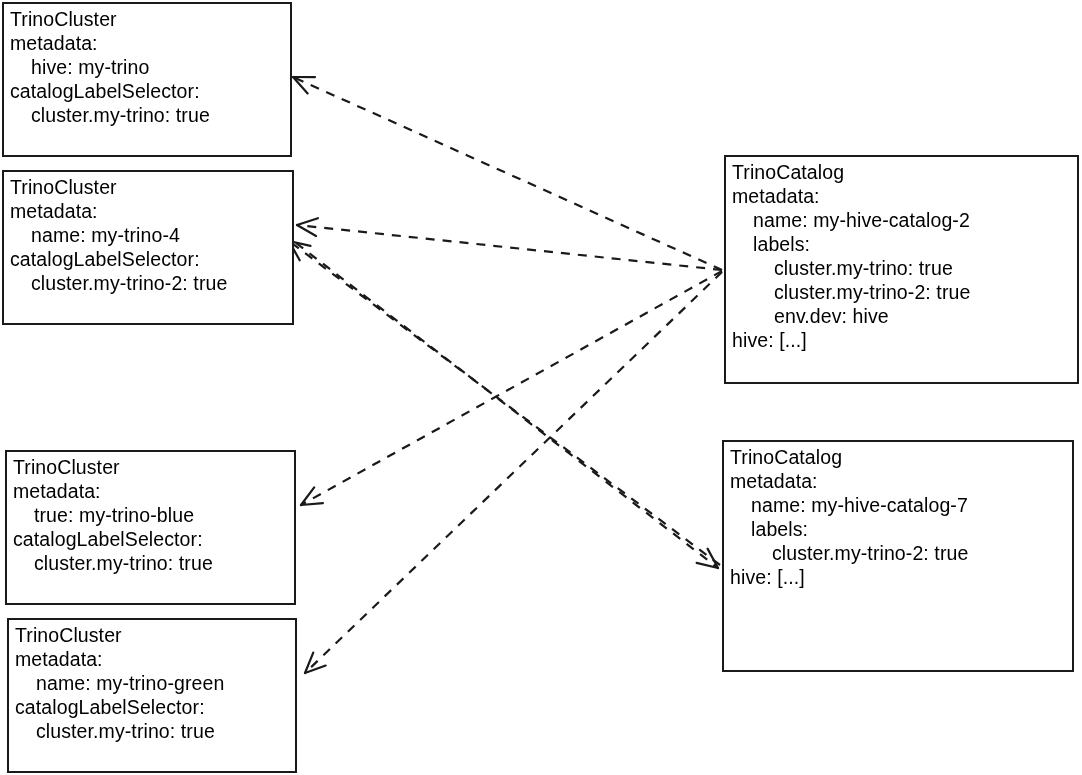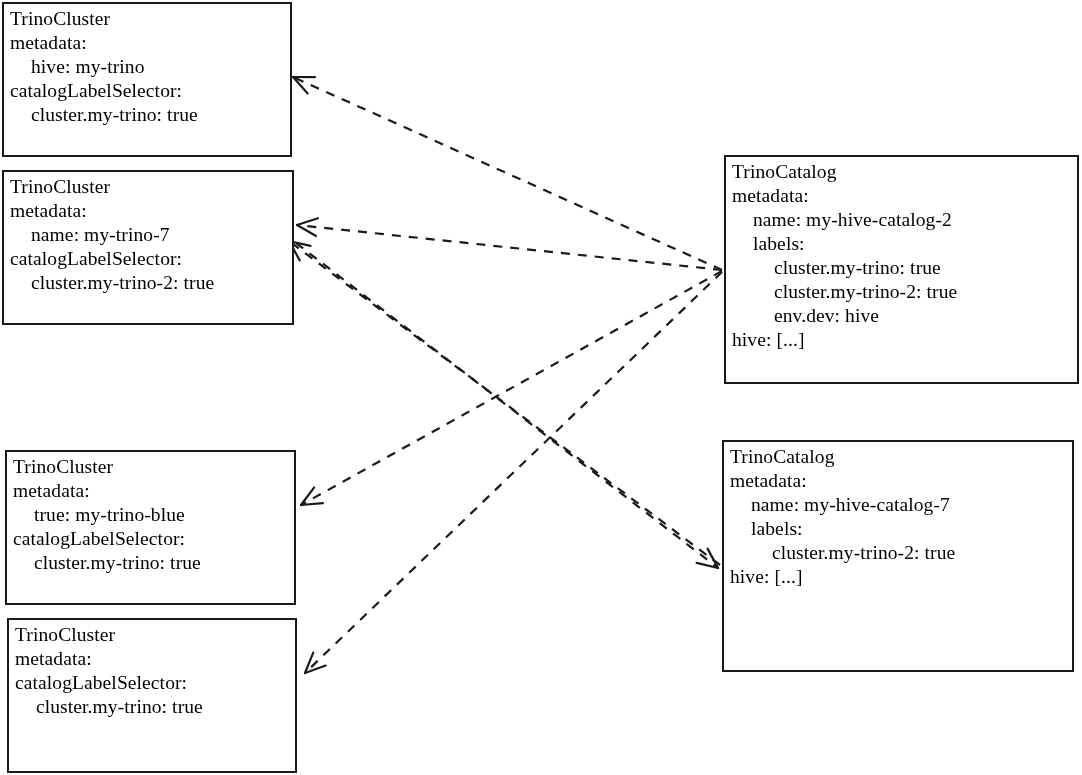--- a/index.html
+++ b/index.html
@@ -25,21 +25,20 @@
     width: 1082px;
     height: 775px;
     pointer-events: none;
   }
   .node {
     position: absolute;
     box-sizing: border-box;
     background: #ffffff;
     border: 2px solid #1a1a1a;
     padding: 3px 0 18px 0;
-    font-family: Liberation Serif, serif;
   }
   .node-body {
     margin: 0;
     padding: 0 6px;
     font-size: 19.5px;
     line-height: 24px;
     white-space: pre;
     letter-spacing: 0.1px;
   }
   .ln {
@@ -86,27 +85,27 @@
         <line x1="718" y1="568" x2="696.6111969249056" y2="562.8503298149463" stroke="#1a1a1a" stroke-width="2.2" stroke-linecap="round"></line>
         <line x1="718" y1="568" x2="707.5584355315535" y2="548.6357615318527" stroke="#1a1a1a" stroke-width="2.2" stroke-linecap="round"></line>
       </g>
     </svg>
 
   <div id="node-layer">
       <div class="node" style="left: 2px; top: 2px; width: 290px; height: 155px;">
         <div class="node-body"><span class="ln i0">TrinoCluster</span><span class="ln i0">metadata:</span><span class="ln i1">hive: my-trino</span><span class="ln i0">catalogLabelSelector:</span><span class="ln i1">cluster.my-trino: true</span></div>
       </div>
       <div class="node" style="left: 2px; top: 170px; width: 292px; height: 155px;">
-        <div class="node-body"><span class="ln i0">TrinoCluster</span><span class="ln i0">metadata:</span><span class="ln i1">name: my-trino-7</span><span class="ln i0">catalogLabelSelector:</span><span class="ln i1">cluster.my-trino-2: true</span></div>
+        <div class="node-body"><span class="ln i0">TrinoCluster</span><span class="ln i0">metadata:</span><span class="ln i1">name: my-trino-4</span><span class="ln i0">catalogLabelSelector:</span><span class="ln i1">cluster.my-trino-2: true</span></div>
       </div>
       <div class="node" style="left: 5px; top: 450px; width: 291px; height: 155px;">
         <div class="node-body"><span class="ln i0">TrinoCluster</span><span class="ln i0">metadata:</span><span class="ln i1">true: my-trino-blue</span><span class="ln i0">catalogLabelSelector:</span><span class="ln i1">cluster.my-trino: true</span></div>
       </div>
       <div class="node" style="left: 7px; top: 618px; width: 290px; height: 155px;">
-        <div class="node-body"><span class="ln i0">TrinoCluster</span><span class="ln i0">metadata:</span><span class="ln i0">catalogLabelSelector:</span><span class="ln i1">cluster.my-trino: true</span></div>
+        <div class="node-body"><span class="ln i0">TrinoCluster</span><span class="ln i0">metadata:</span><span class="ln i1">name: my-trino-green</span><span class="ln i0">catalogLabelSelector:</span><span class="ln i1">cluster.my-trino: true</span></div>
       </div>
       <div class="node" style="left: 724px; top: 155px; width: 355px; height: 229px;">
         <div class="node-body"><span class="ln i0">TrinoCatalog</span><span class="ln i0">metadata:</span><span class="ln i1">name: my-hive-catalog-2</span><span class="ln i1">labels:</span><span class="ln i2">cluster.my-trino: true</span><span class="ln i2">cluster.my-trino-2: true</span><span class="ln i2">env.dev: hive</span><span class="ln i0">hive: [...]</span></div>
       </div>
       <div class="node" style="left: 722px; top: 440px; width: 352px; height: 232px;">
         <div class="node-body"><span class="ln i0">TrinoCatalog</span><span class="ln i0">metadata:</span><span class="ln i1">name: my-hive-catalog-7</span><span class="ln i1">labels:</span><span class="ln i2">cluster.my-trino-2: true</span><span class="ln i0">hive: [...]</span></div>
       </div>
     </div>
 
 </div>

